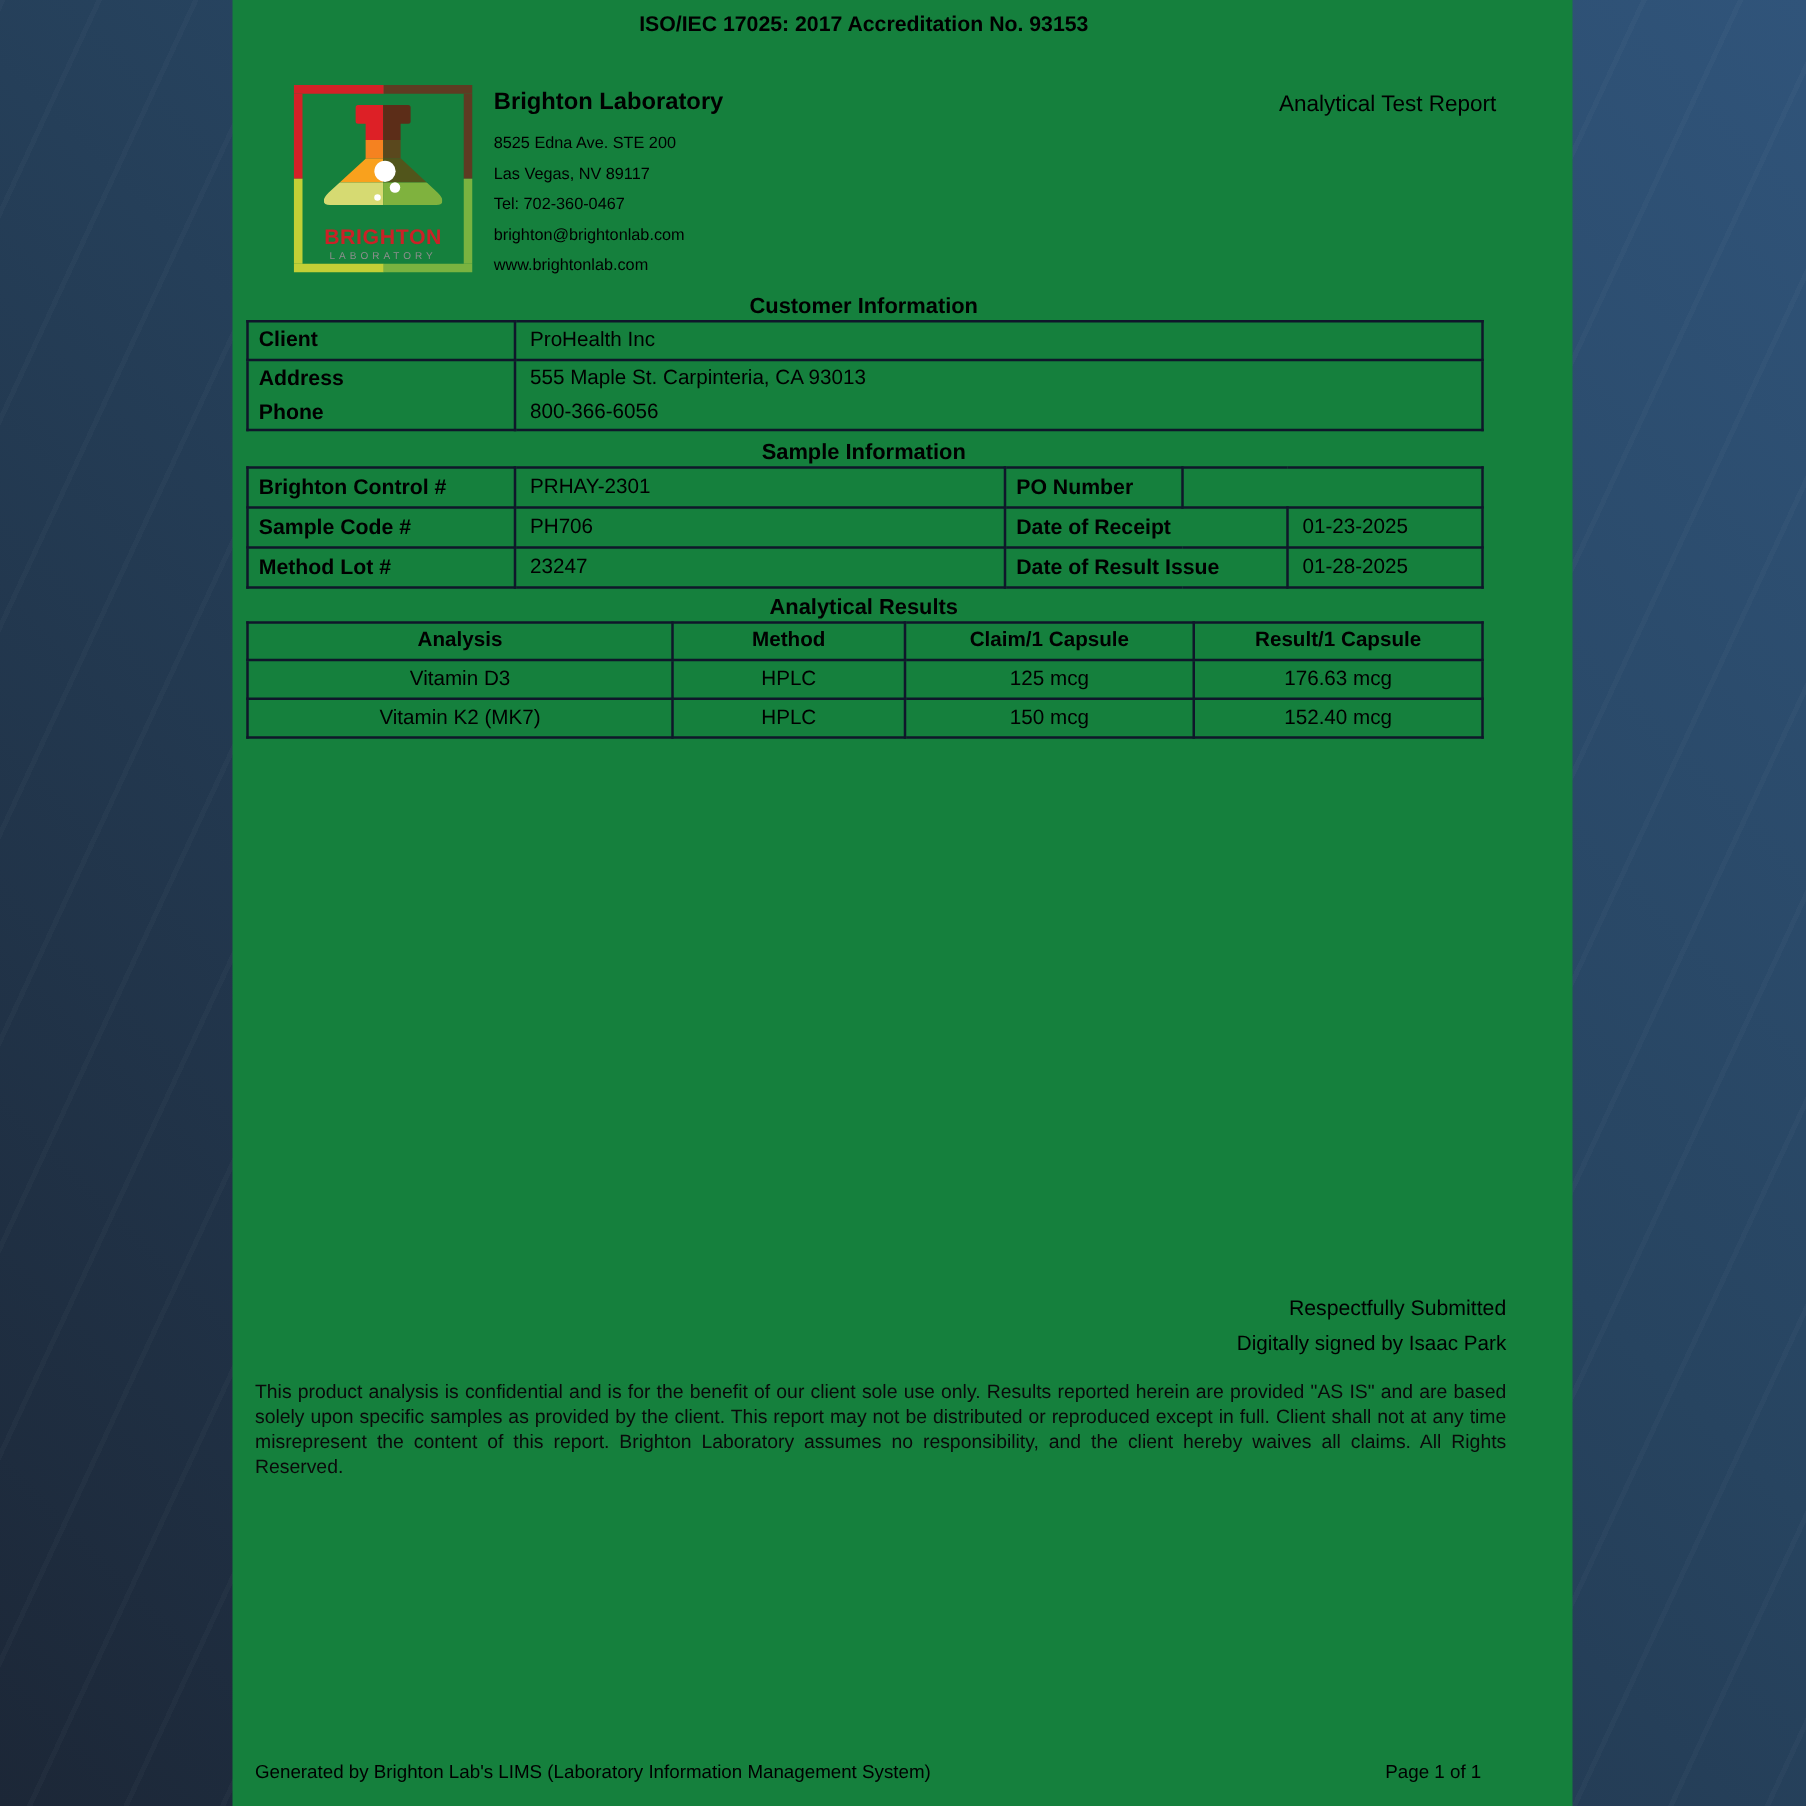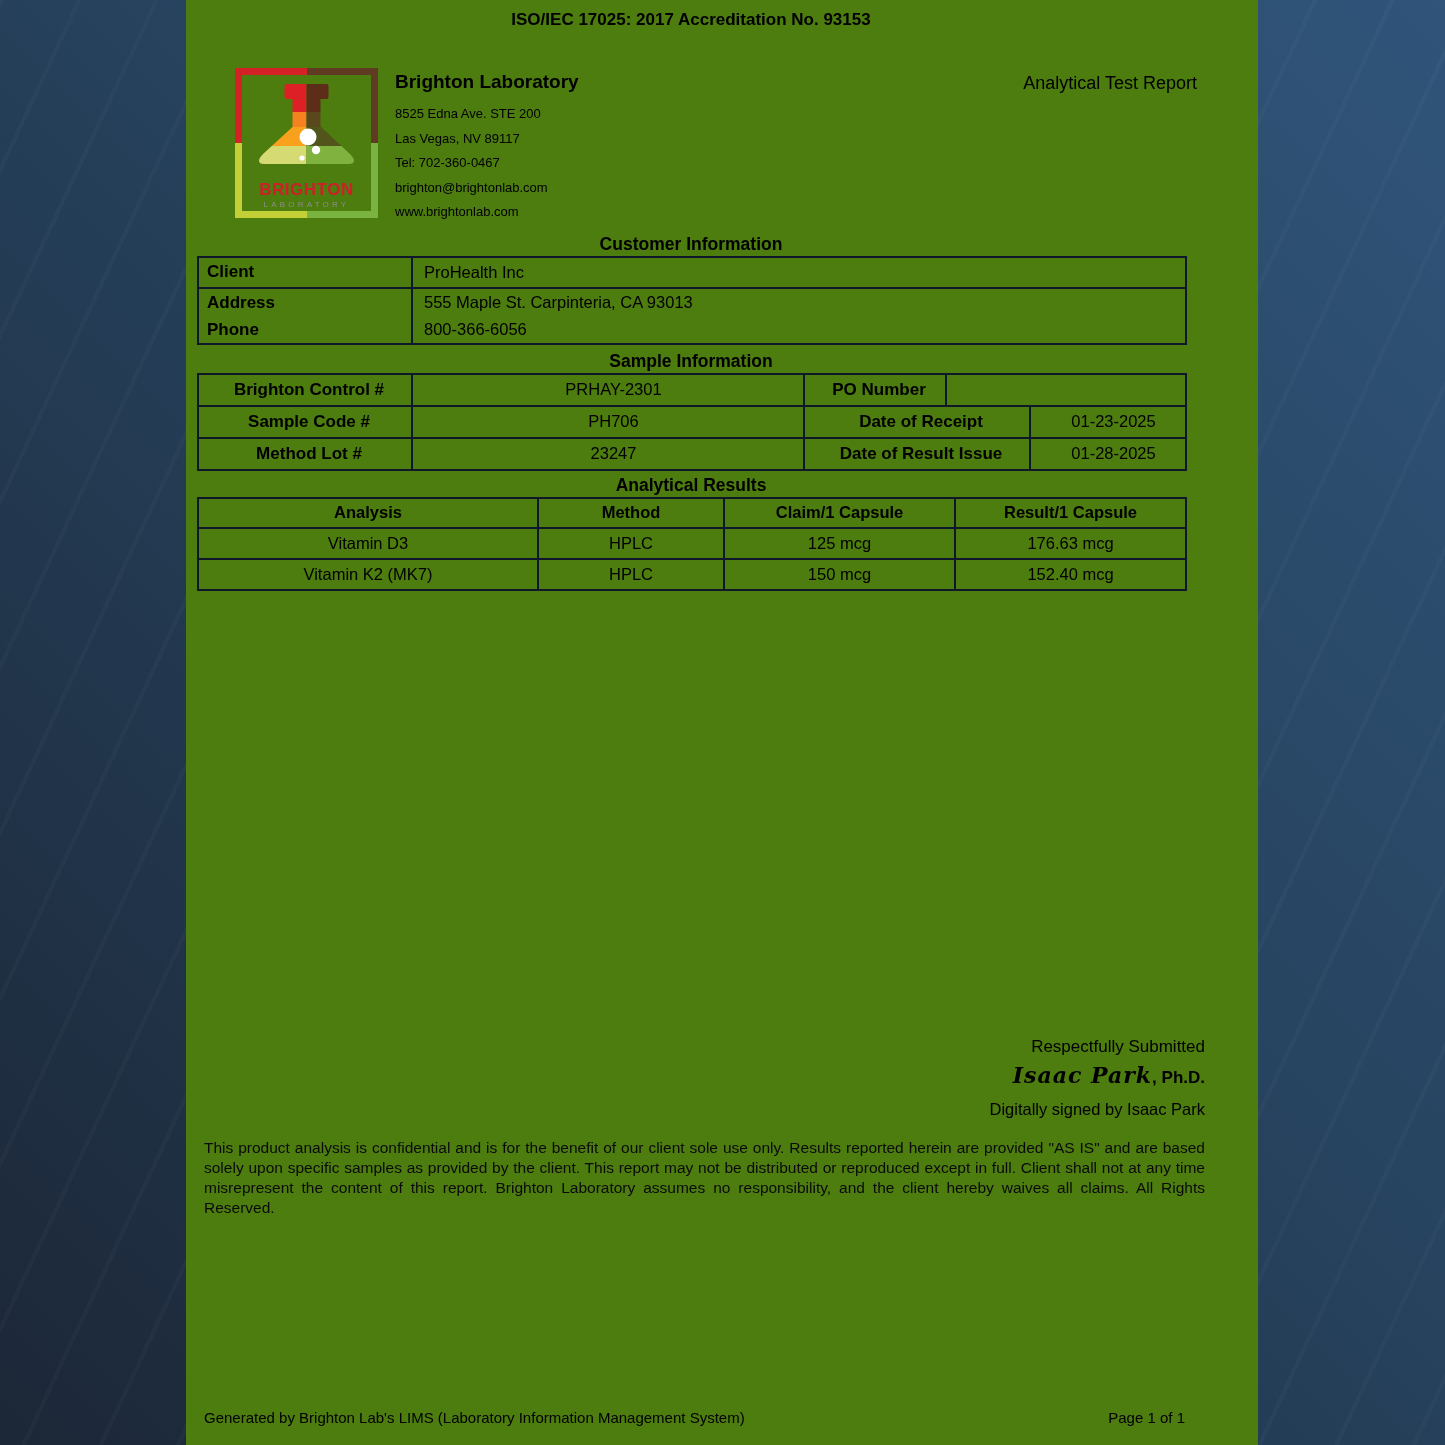--- a/index.html
+++ b/index.html
@@ -11,21 +11,21 @@
   body {
     background-image:
       repeating-linear-gradient(115deg, rgba(255,255,255,0.022) 0 4px, rgba(255,255,255,0) 4px 70px),
       linear-gradient(225deg, #30547a 0%, #274460 42%, #1c2737 100%);
     position: relative;
   }
   .page {
     position: absolute;
     left: 186px; top: 0;
     width: 1072px; height: 1445px;
-    background: #4d7c0f;
+    background: #15803d;
     padding: 9px 53px 16px 11px;
     color: #000;
   }
   .accreditation {
     margin-right: 20px;
     text-align: center;
     font-weight: bold;
     font-size: 17px;
     line-height: 22px;
   }
@@ -58,21 +58,21 @@
     font-size: 16.5px;
     padding: 0 0 0 11px;
     vertical-align: middle;
     overflow: hidden;
     white-space: nowrap;
   }
   td.lbl { font-weight: bold; font-size: 17px; padding-left: 8px; }
   .t-cust tr  { height: 31px; }
   .t-cust tr.two { height: 56px; }
   .t-cust .stack div { line-height: 27px; }
-  .t-samp tr  { height: 32px; text-align: center; }
+  .t-samp tr  { height: 32px; }
   .t-res  tr  { height: 31px; }
   .t-res  tr.head { height: 30px; }
   .t-res  td  { text-align: center; padding: 0; }
   .t-res  .head td { font-weight: bold; margin-left: 12px; }
   .signature { margin-top: 445px; text-align: right; }
   .sig-line1 { font-size: 17px; line-height: 21px; }
   .sig-name  { margin-top: 5px; line-height: 27px; }
   .sig-script {
     font-family: "DejaVu Serif", serif;
     font-style: italic; font-weight: bold;
@@ -239,23 +239,20 @@
       <td>Vitamin K2 (MK7)</td>
       <td>HPLC</td>
       <td>150 mcg</td>
       <td>152.40 mcg</td>
     </tr>
   </tbody>
     </table>
 
   <div class="signature">
     <div class="sig-line1">Respectfully Submitted</div>
-    <div class="sig-name">
-      <span class="sig-script">Isaac Park</span><span class="sig-suffix">, Ph.D.</span>
-    </div>
     <div class="sig-line3">Digitally signed by Isaac Park</div>
   </div>
 
   <div class="disclaimer">This product analysis is confidential and is for the benefit of our client sole use only. Results reported herein are provided "AS IS" and are based solely upon specific samples as provided by the client. This report may not be distributed or reproduced except in full. Client shall not at any time misrepresent the content of this report. Brighton Laboratory assumes no responsibility, and the client hereby waives all claims. All Rights Reserved.</div>
 
   <div class="footer">
     <div>Generated by Brighton Lab's LIMS (Laboratory Information Management System)</div>
     <div>Page 1 of 1</div>
   </div>
 

